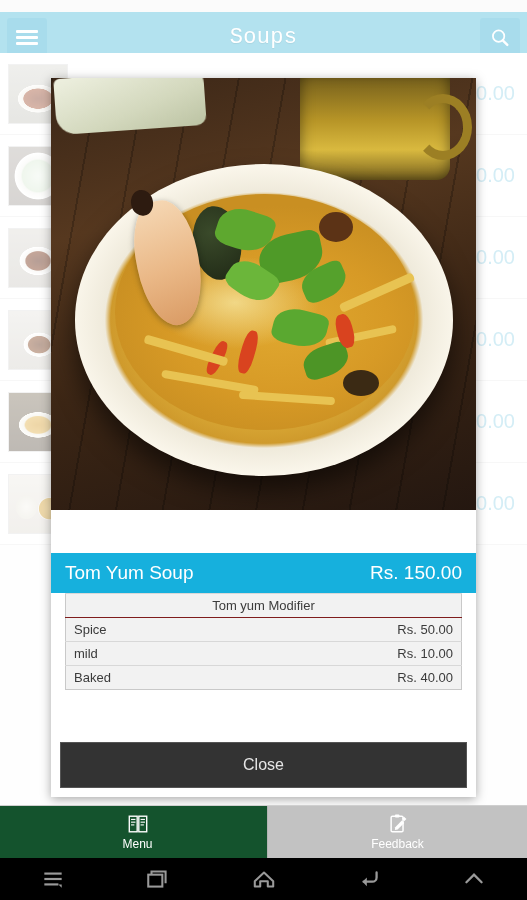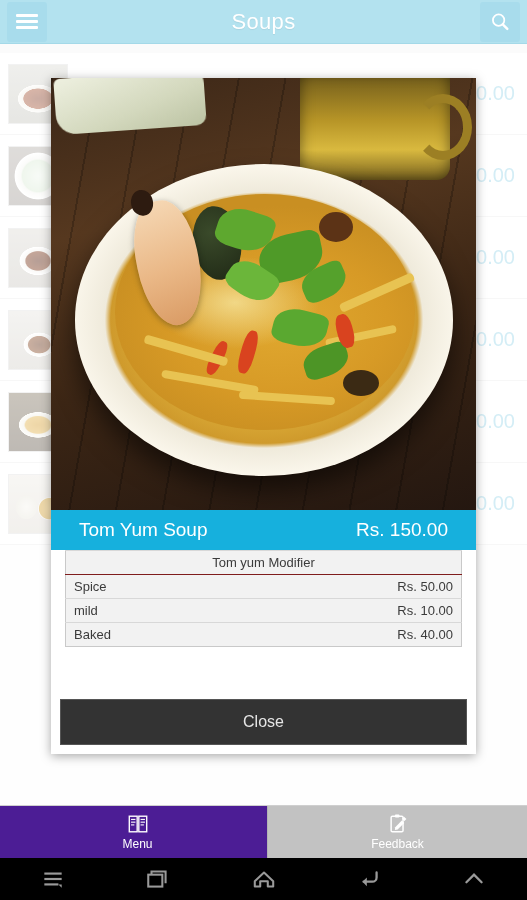--- a/index.html
+++ b/index.html
@@ -10,25 +10,26 @@
     overflow: hidden;
   }
   #app {
     position: relative;
     width: 527px; height: 900px;
     background: #fbfbfb;
   }
 
   
   .header {
-    position: absolute; top: 0; left: 0;
-    width: 527px; height: 44px;
+    position: absolute; top: 12px; left: 0;
+    width: 527px; height: 52px;
     background: #b3e2ef;
     display: flex; align-items: center;
     border-bottom: 1px solid #a4d9e8;
+    font-family: Liberation Mono, monospace;
   }
   .hdr-btn {
     width: 40px; height: 40px;
     margin: 0 7px;
     background: #a8dcec;
     border-radius: 3px;
     display: flex; align-items: center; justify-content: center;
     flex: 0 0 auto;
   }
   .burger { width: 22px; }
@@ -189,22 +190,23 @@
   .noodle { position:absolute; background:#e8c352; border-radius:4px; }
   .n1 { left:92px; top:268px; width:86px; height:9px; transform:rotate(16deg); }
   .n2 { left:110px; top:300px; width:98px; height:8px; transform:rotate(10deg); }
   .n3 { left:286px; top:210px; width:80px; height:9px; transform:rotate(-24deg); }
   .n4 { left:274px; top:254px; width:72px; height:8px; transform:rotate(-12deg); }
   .n5 { left:188px; top:316px; width:96px; height:8px; transform:rotate(4deg); }
 
   .modal-titlebar {
     height: 40px; background: #16b0dd;
     display: flex; align-items: center; justify-content: space-between;
-    padding: 0 28px;
+    padding: 0 14px;
     color: #ffffff;
+    margin-top: 43px;
   }
   .modal-title { font-size: 19px; }
   .modal-price { font-size: 19px; }
 
   .modal-desc {
     padding: 14px 16px 12px;
     font-size: 13px; color: #4a4a4a;
     text-align: center; line-height: 1.45;
   }
   .mod-table {
@@ -244,21 +246,21 @@
     border-top: 1px solid #cfcfcf;
   }
   .tab {
     flex: 1 1 0;
     display: flex; flex-direction: column;
     align-items: center; justify-content: center;
     background: #c2c2c2; color: #ffffff;
     border-right: 1px solid #b3b3b3;
     font-size: 12px;
   }
-  .tab.active { background: #4c1d95; padding-left: 8px; }
+  .tab.active { background: #14532d; padding-left: 8px; }
   .tab:last-child { border-right: none; }
   .tab-ic { width: 22px; height: 22px; margin-bottom: 2px; display:block; }
 
   
   .navbar {
     position: absolute; bottom: 0; left: 0;
     width: 527px; height: 42px;
     background: #000000;
     display: flex; align-items: center;
   }

